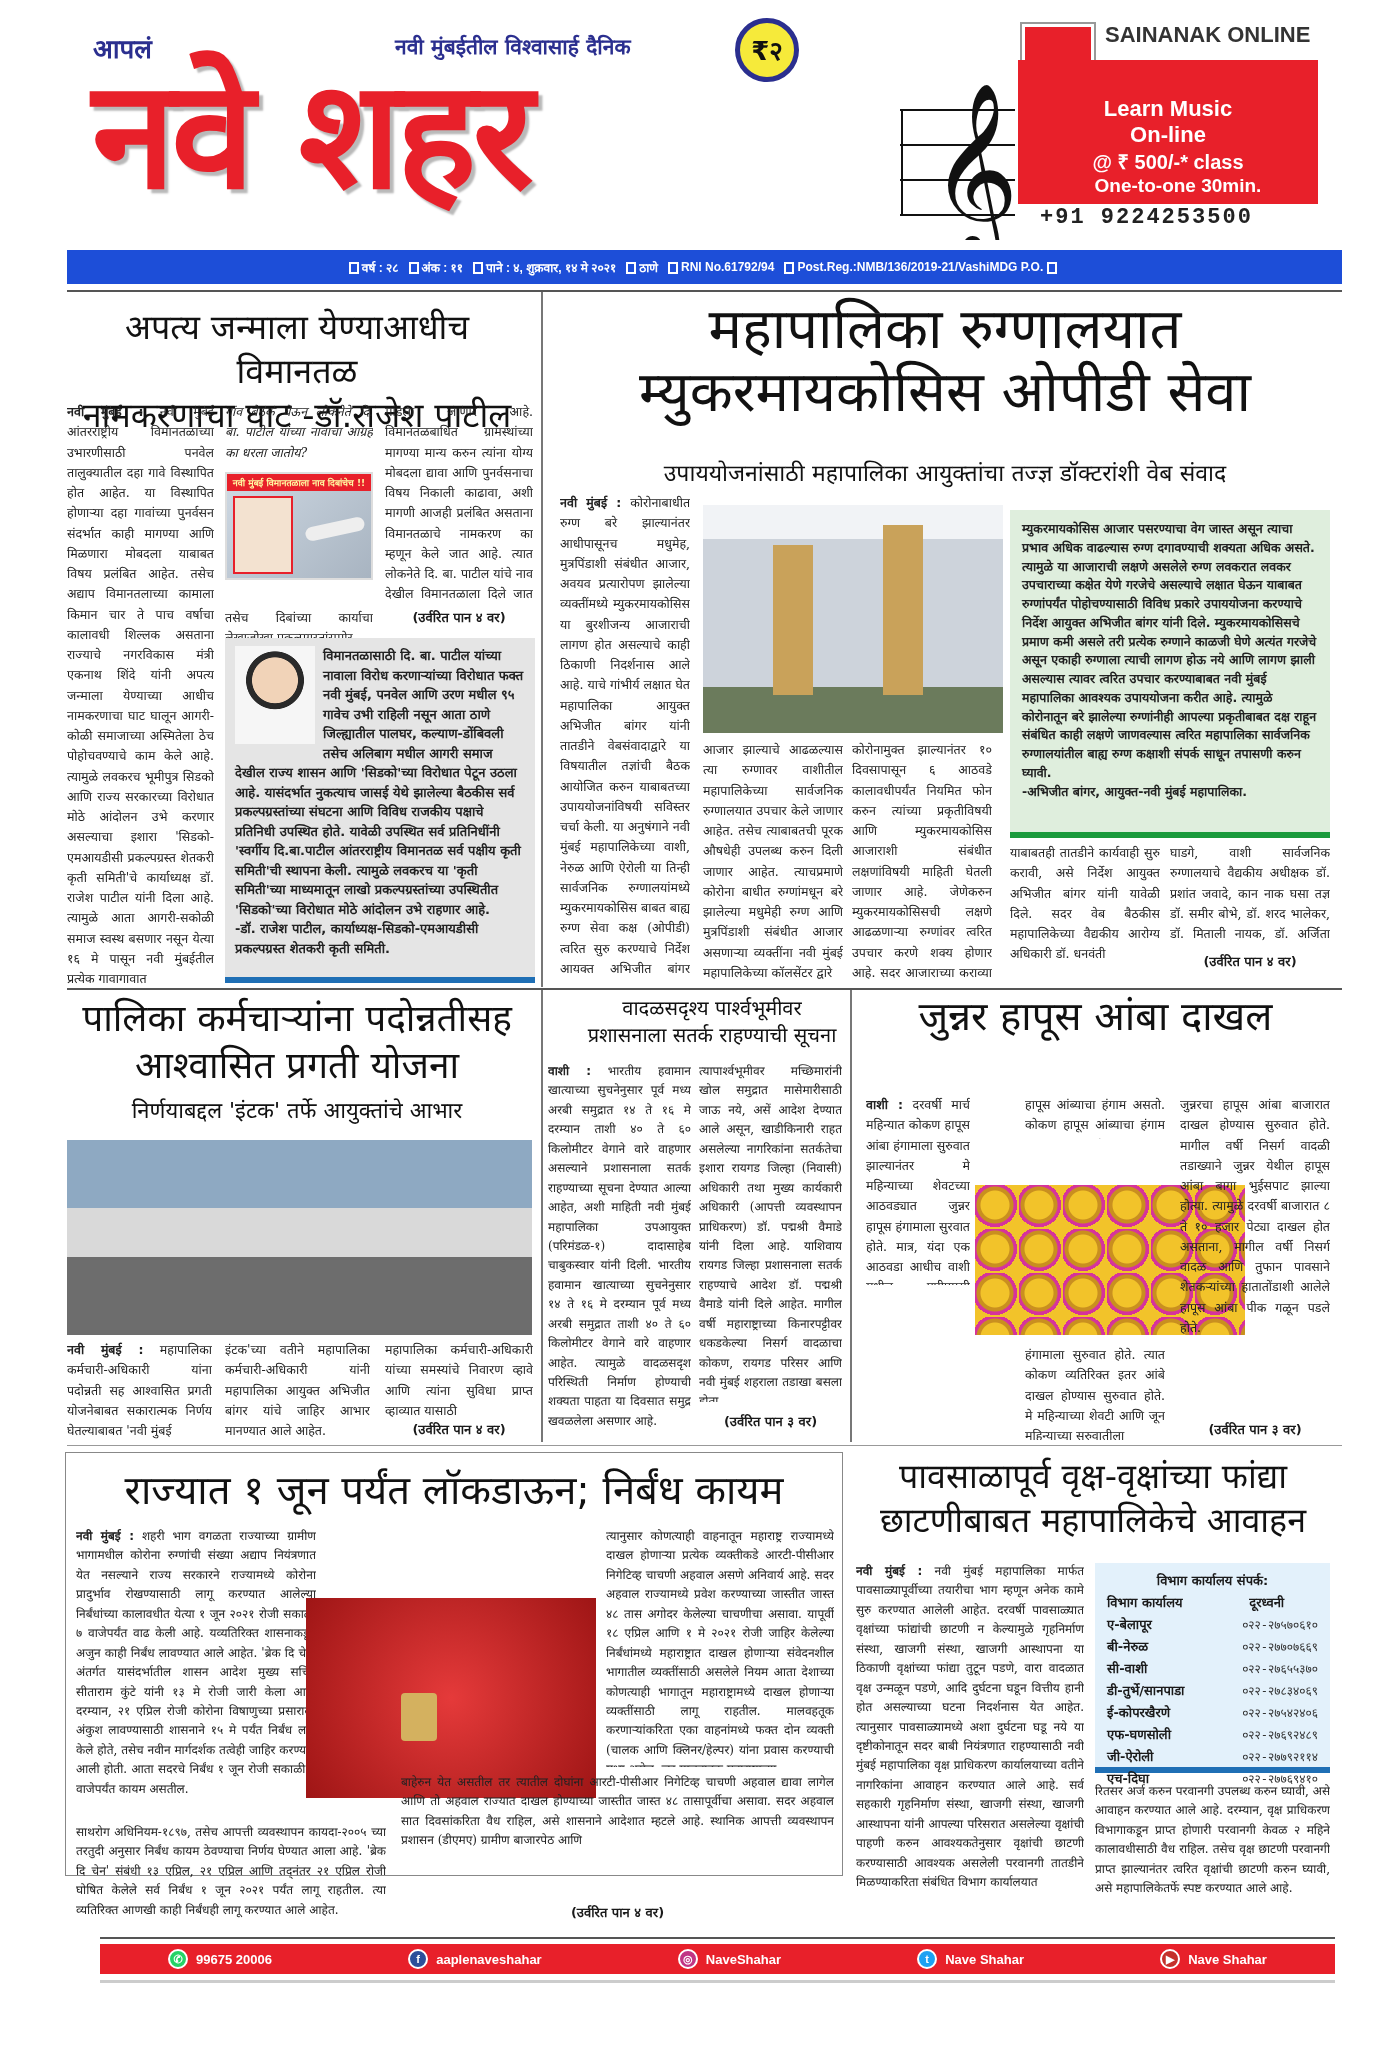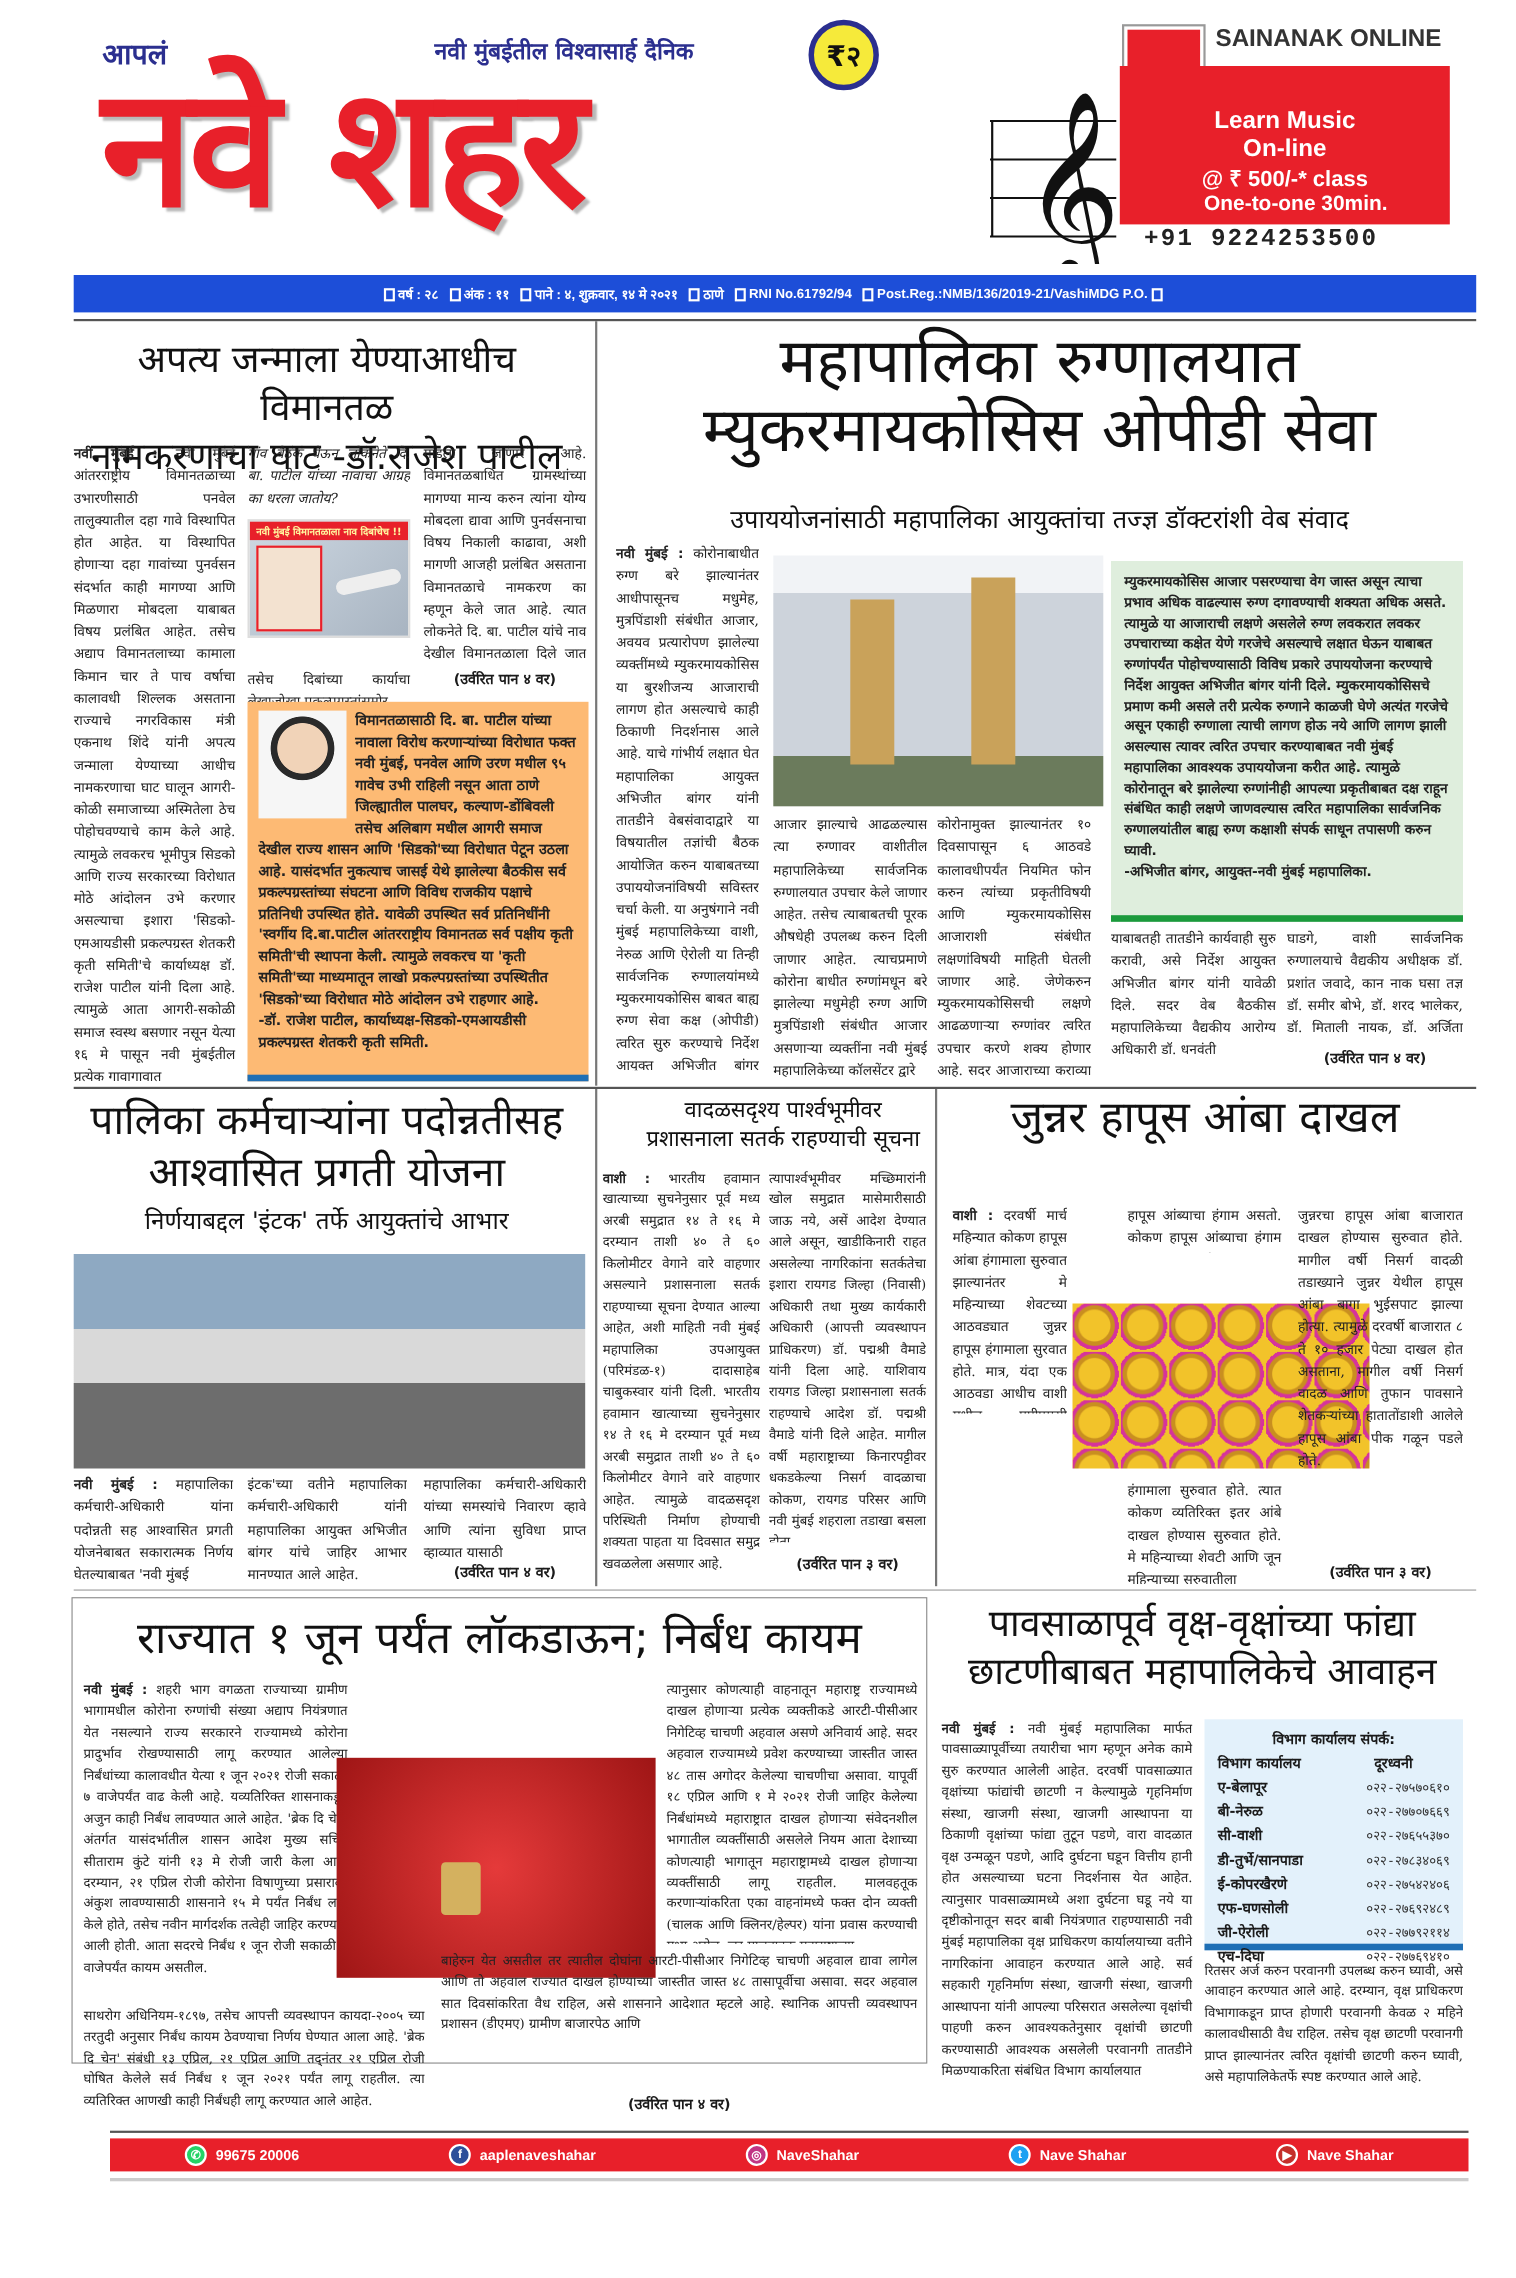--- a/index.html
+++ b/index.html
@@ -12,21 +12,21 @@
   .infobar { background: #1d4ed8; color: #fff; font-size: 12px; font-weight: bold; display: flex; align-items: center; justify-content: center; gap: 10px; font-family: "Liberation Sans", sans-serif; }
   .infobar .box { display: inline-block; width: 10px; height: 12px; border: 2px solid #fff; margin-right: 3px; vertical-align: middle; }
   .rule-h { background: #555; height: 2px; }
   .rule-v { background: #777; width: 2px; }
   .headline { font-weight: normal; color: #111; text-align: center; line-height: 1.15; font-family: "DejaVu Sans", sans-serif; }
   .headline.light { font-weight: normal; }
   .col { font-size: 12.5px; line-height: 1.62; text-align: justify; color: #222; font-family: "DejaVu Serif", serif; overflow: hidden; }
   .col b { font-family: "DejaVu Sans", sans-serif; }
   .cont { font-weight: bold; font-size: 13px; text-align: center; font-family: "DejaVu Sans", sans-serif; }
   .greenbox { background: #dfeedd; border-bottom: 6px solid #1b9a3c; padding: 10px 12px; font-size: 13px; font-weight: bold; line-height: 1.5; font-family: "DejaVu Sans", sans-serif; color: #222; overflow: hidden; }
-  .bluebox { background: #fdba74; border-bottom: 6px solid #1f6fb5; padding: 8px 10px; font-size: 13px; font-weight: bold; line-height: 1.5; color: #222; overflow: hidden; }
+  .bluebox { background: #e5e5e5; border-bottom: 6px solid #1f6fb5; padding: 8px 10px; font-size: 13px; font-weight: bold; line-height: 1.5; color: #222; overflow: hidden; }
   .photo { overflow: hidden; }
   .table-box { background: #e3f1fb; border-bottom: 6px solid #1f6fb5; padding: 8px 10px; font-size: 13px; }
   .table-box table { width: 100%; border-collapse: collapse; }
   .table-box td { padding: 2px 2px; font-weight: bold; }
   .table-box td.num { font-weight: normal; color: #333; font-family: "DejaVu Sans Mono", monospace; font-size: 12px; text-align: right; }
   .footer { background: #e8202a; color: #fff; display: flex; align-items: center; justify-content: space-around; font-size: 13px; font-weight: bold; font-family: "Liberation Sans", sans-serif; }
   .footer .item { display: flex; align-items: center; gap: 8px; }
   .sicon { width: 20px; height: 20px; border-radius: 50%; border: 2px solid #fff; display: inline-flex; align-items: center; justify-content: center; font-size: 11px; font-weight: bold; }
 </style>
 </head>

